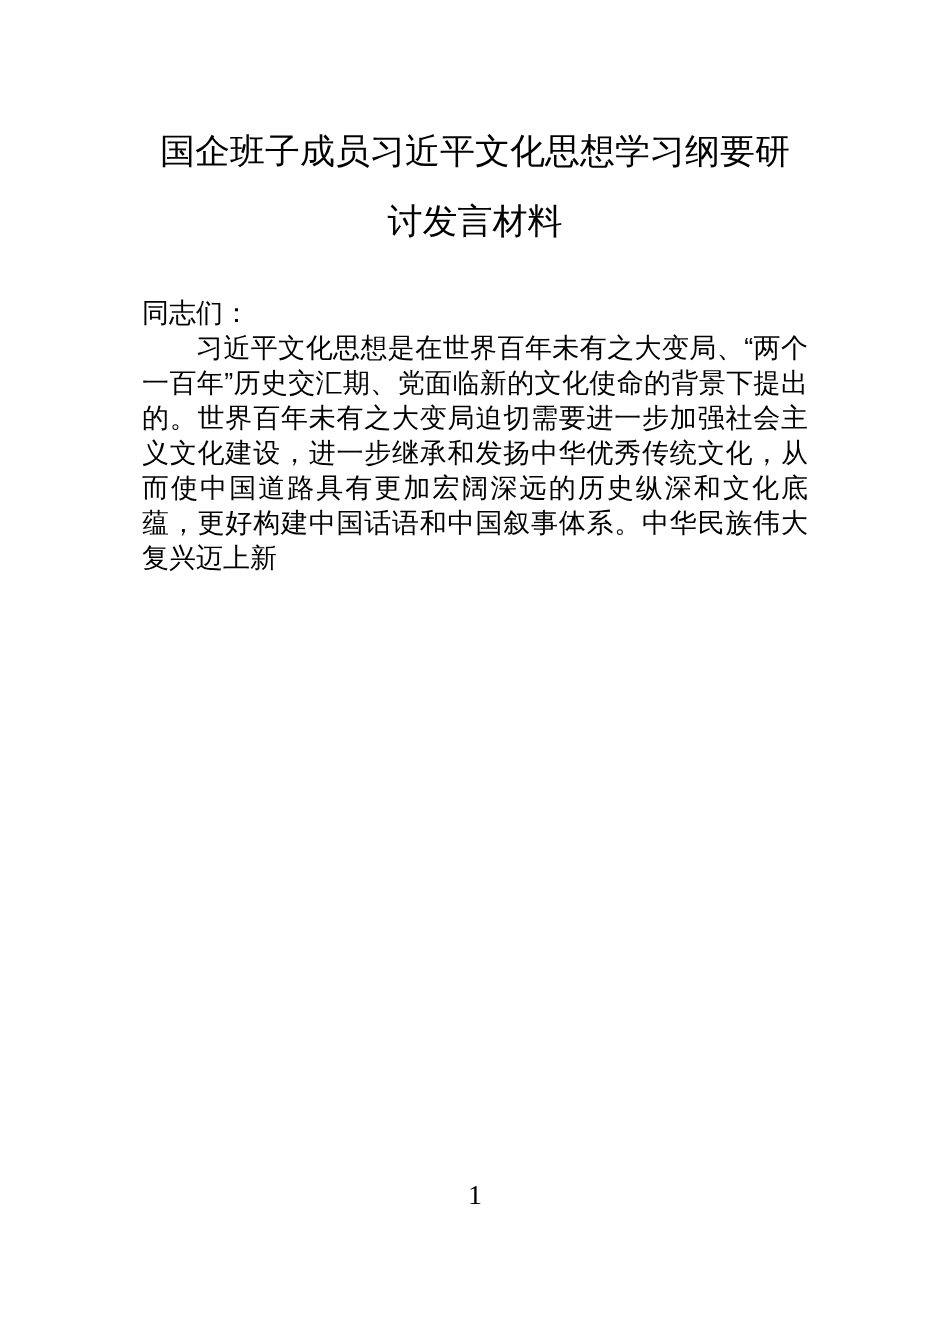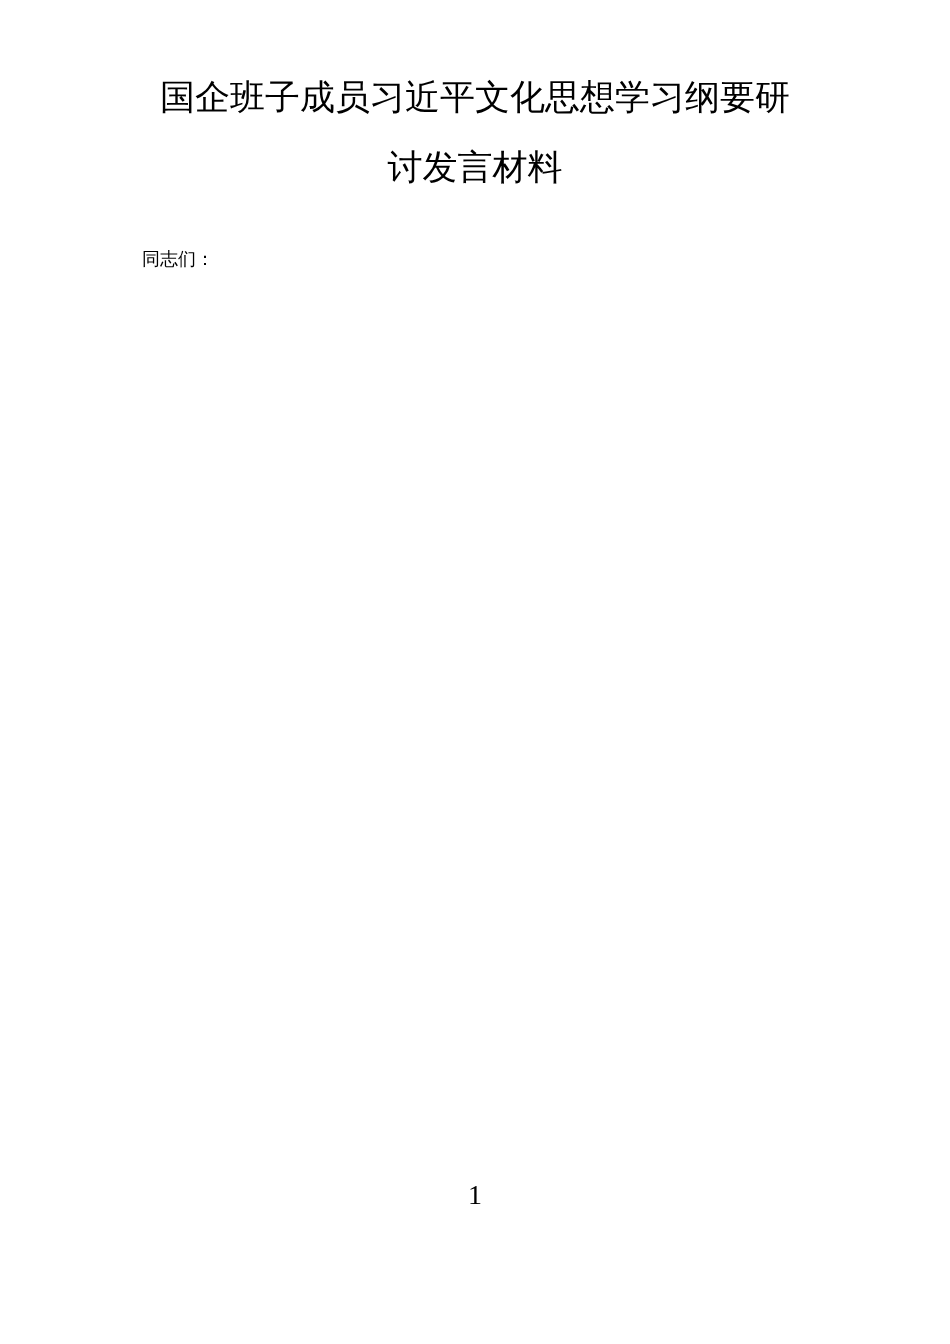--- a/index.html
+++ b/index.html
@@ -12,36 +12,36 @@
     height: 1344px;
     font-family: "Liberation Sans", "DejaVu Sans", sans-serif;
     color: #000000;
     overflow: hidden;
   }
   .page {
     position: relative;
     width: 950px;
     height: 1068px;
     box-sizing: border-box;
-    padding-top: 62px;
+    padding-top: 116px;
     background: #ffffff;
   }
   .doc-title {
     width: 650px;
     margin: 0 auto;
     text-align: center;
     font-size: 35px;
     line-height: 70px;
     font-weight: 400;
     letter-spacing: 0;
   }
   .doc-body {
     width: 666px;
     margin: 40px auto 12px auto;
-    font-size: 18px;
+    font-size: 27px;
     line-height: 35px;
     text-align: justify;
     text-justify: inter-ideograph;
   }
   .doc-body p {
     margin: 0;
     padding: 0;
   }
   .doc-body p.indent {
     text-indent: 2em;
@@ -59,17 +59,18 @@
 </style>
 </head>
 <body>
 
 <div class="page">
 
   <div class="doc-title">国企班子成员习近平文化思想学习纲要研讨发言材料</div>
 
   <div class="doc-body">
     <p>同志们：</p>
+    <p class="indent">习近平文化思想是在世界百年未有之大变局、“两个一百年”历史交汇期、党面临新的文化使命的背景下提出的。世界百年未有之大变局迫切需要进一步加强社会主义文化建设，进一步继承和发扬中华优秀传统文化，从而使中国道路具有更加宏阔深远的历史纵深和文化底蕴，更好构建中国话语和中国叙事体系。中华民族伟大复兴迈上新</p>
   </div>
 
   <div class="page-number">1</div>
 
 </div>
 
 </body></html>

